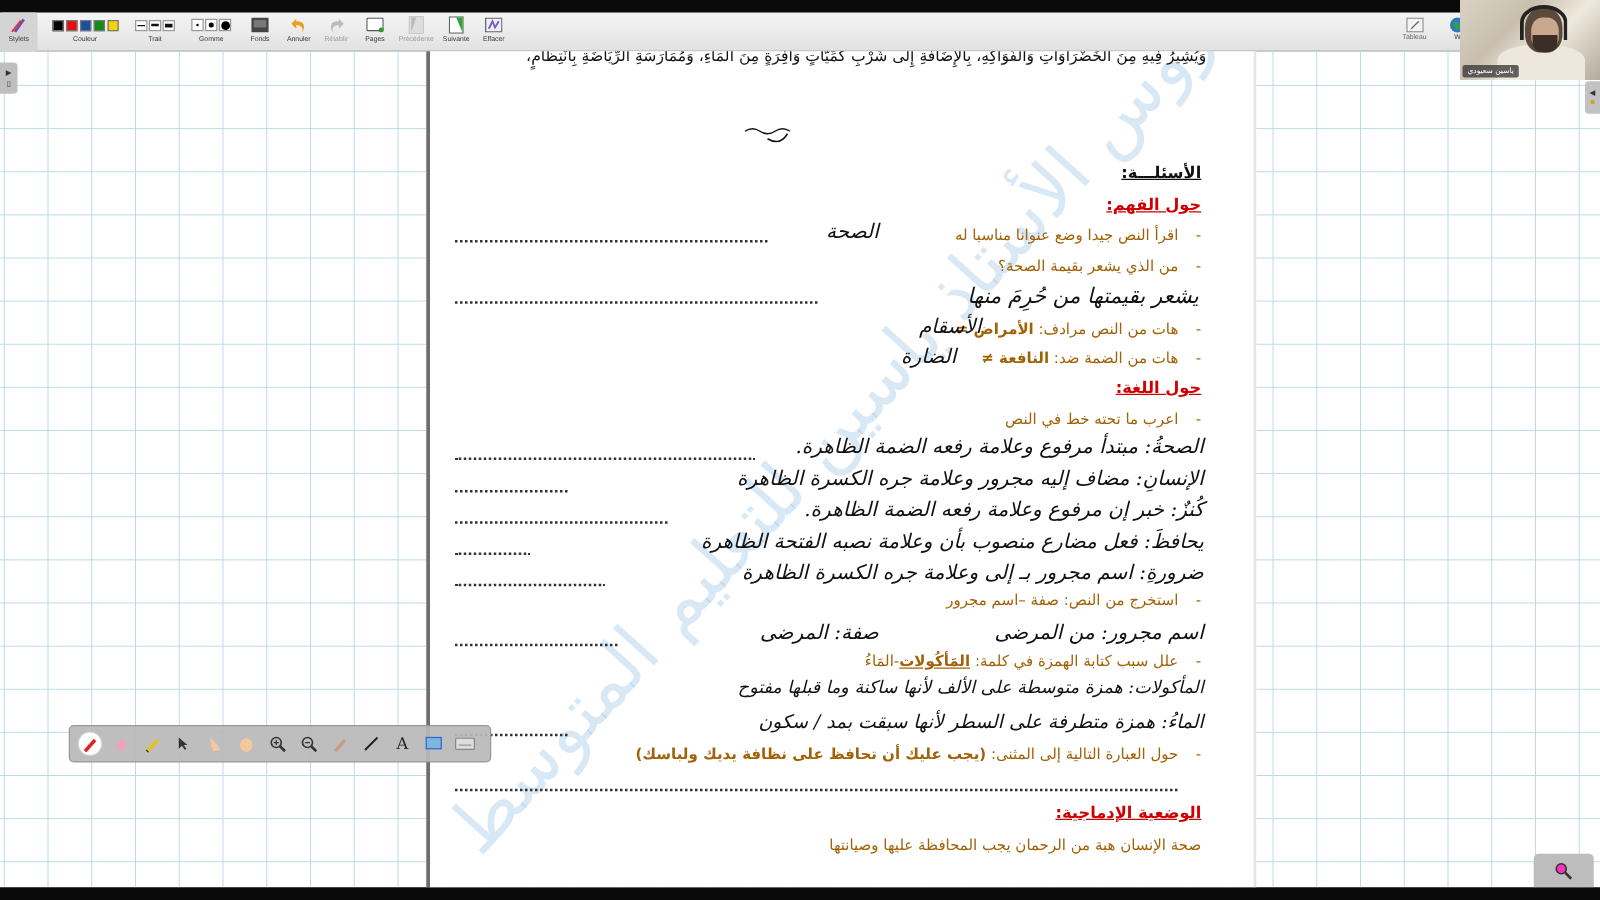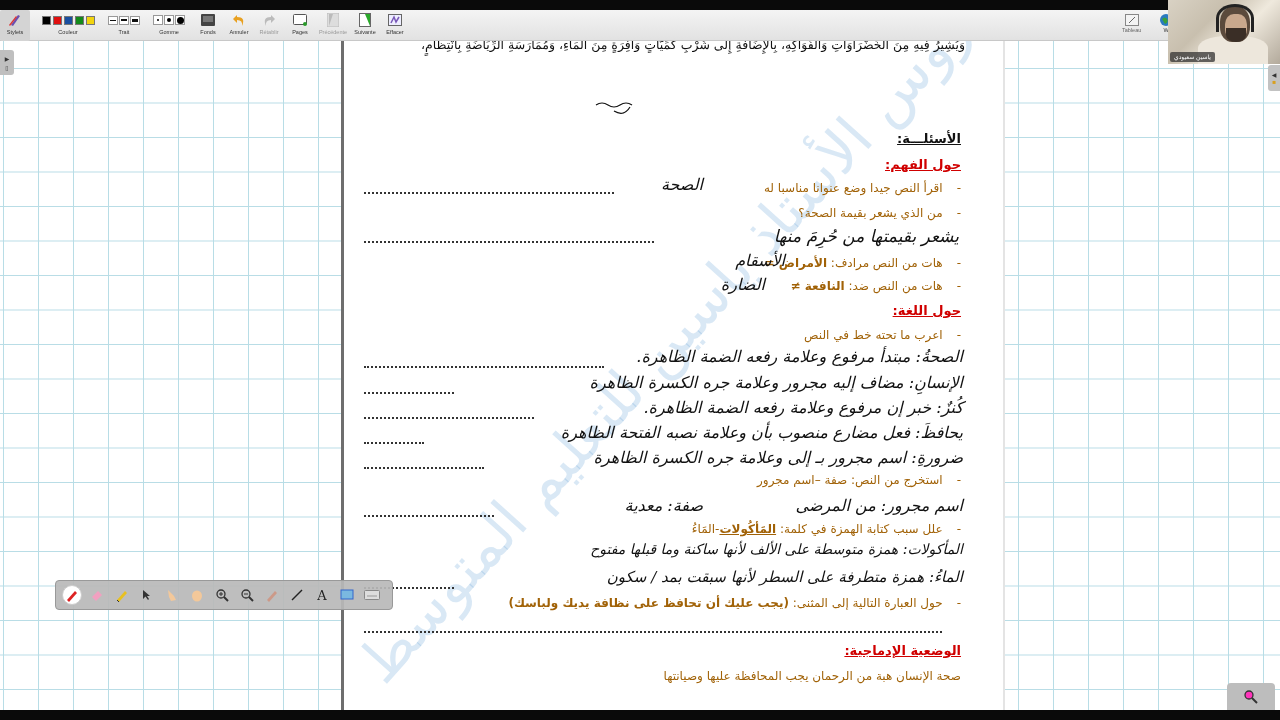--- a/index.html
+++ b/index.html
@@ -236,40 +236,40 @@
     <div class="hand" style="top:134px; right:300px;">الصحة</div>
     <div class="dots" style="top:151px; width:250px;"></div>
 
     <div class="q" style="top:165px;"><span class="dash">-</span><span>من الذي يشعر بقيمة الصحة؟</span></div>
     <div class="hand" style="top:185px; right:44px; font-size:17px;margin-left:24px;">يشعر بقيمتها من حُرِمَ منها</div>
     <div class="dots" style="top:200px; width:290px;"></div>
 
     <div class="q" style="top:215px;"><span class="dash">-</span><span>هات من النص مرادف:</span> <b>الأمراض =</b></div>
     <div class="hand" style="top:210px; right:218px;">الأسقام</div>
 
-    <div class="q" style="top:238px;"><span class="dash">-</span><span>هات من النص ضد:</span> <b>النافعة ≠</b></div>
+    <div class="q" style="top:238px;"><span class="dash">-</span><span>هات من الضمة ضد:</span> <b>النافعة ≠</b></div>
     <div class="hand" style="top:234px; right:238px;">الضارة</div>
 
     <div class="heading-red" style="top:262px;">حول اللغة:</div>
     <div class="q" style="top:287px;"><span class="dash">-</span><span>اعرب ما تحته خط في النص</span></div>
 
     <div class="hand" style="top:306px;">الصحةُ: مبتدأ مرفوع وعلامة رفعه الضمة الظاهرة.</div>
     <div class="dots" style="top:325px; width:240px;"></div>
     <div class="hand" style="top:332px;">الإنسانِ: مضاف إليه مجرور وعلامة جره الكسرة الظاهرة</div>
     <div class="dots" style="top:351px; width:90px;"></div>
     <div class="hand" style="top:357px;">كُنزٌ: خبر إن مرفوع وعلامة رفعه الضمة الظاهرة.</div>
     <div class="dots" style="top:376px; width:170px;"></div>
     <div class="hand" style="top:382px;">يحافظَ: فعل مضارع منصوب بأن وعلامة نصبه الفتحة الظاهرة</div>
     <div class="dots" style="top:401px; width:60px;"></div>
     <div class="hand" style="top:407px;">ضرورةِ: اسم مجرور بـ إلى وعلامة جره الكسرة الظاهرة</div>
     <div class="dots" style="top:426px; width:120px;"></div>
 
     <div class="q" style="top:432px;"><span class="dash">-</span><span>استخرج من النص: صفة –اسم مجرور</span></div>
     <div class="hand" style="top:455px; right:40px;">اسم مجرور: من المرضى</div>
-    <div class="hand" style="top:455px; right:300px;">صفة: معدية</div>
+    <div class="hand" style="top:455px; right:300px;">صفة: المرضى</div>
     <div class="dots" style="top:474px; width:130px;"></div>
 
     <div class="q" style="top:481px;"><span class="dash">-</span><span>علل سبب كتابة الهمزة في كلمة:</span> <b class="ul">المَأكُولات</b><span>-المَاءُ</span></div>
     <div class="hand" style="top:500px; right:40px; font-size:14px;">المأكولات: همزة متوسطة على الألف لأنها ساكنة وما قبلها مفتوح</div>
     <div class="hand" style="top:527px; right:40px; font-size:15px;">الماءُ: همزة متطرفة على السطر لأنها سبقت بمد / سكون</div>
     <div class="dots" style="top:546px; width:90px;"></div>
 
     <div class="q" style="top:555px;"><span class="dash">-</span><span>حول العبارة التالية إلى المثنى:</span> <b>(يجب عليك أن تحافظ على نظافة يديك ولباسك)</b></div>
     <div class="dots" style="top:590px; width:578px;"></div>
 

